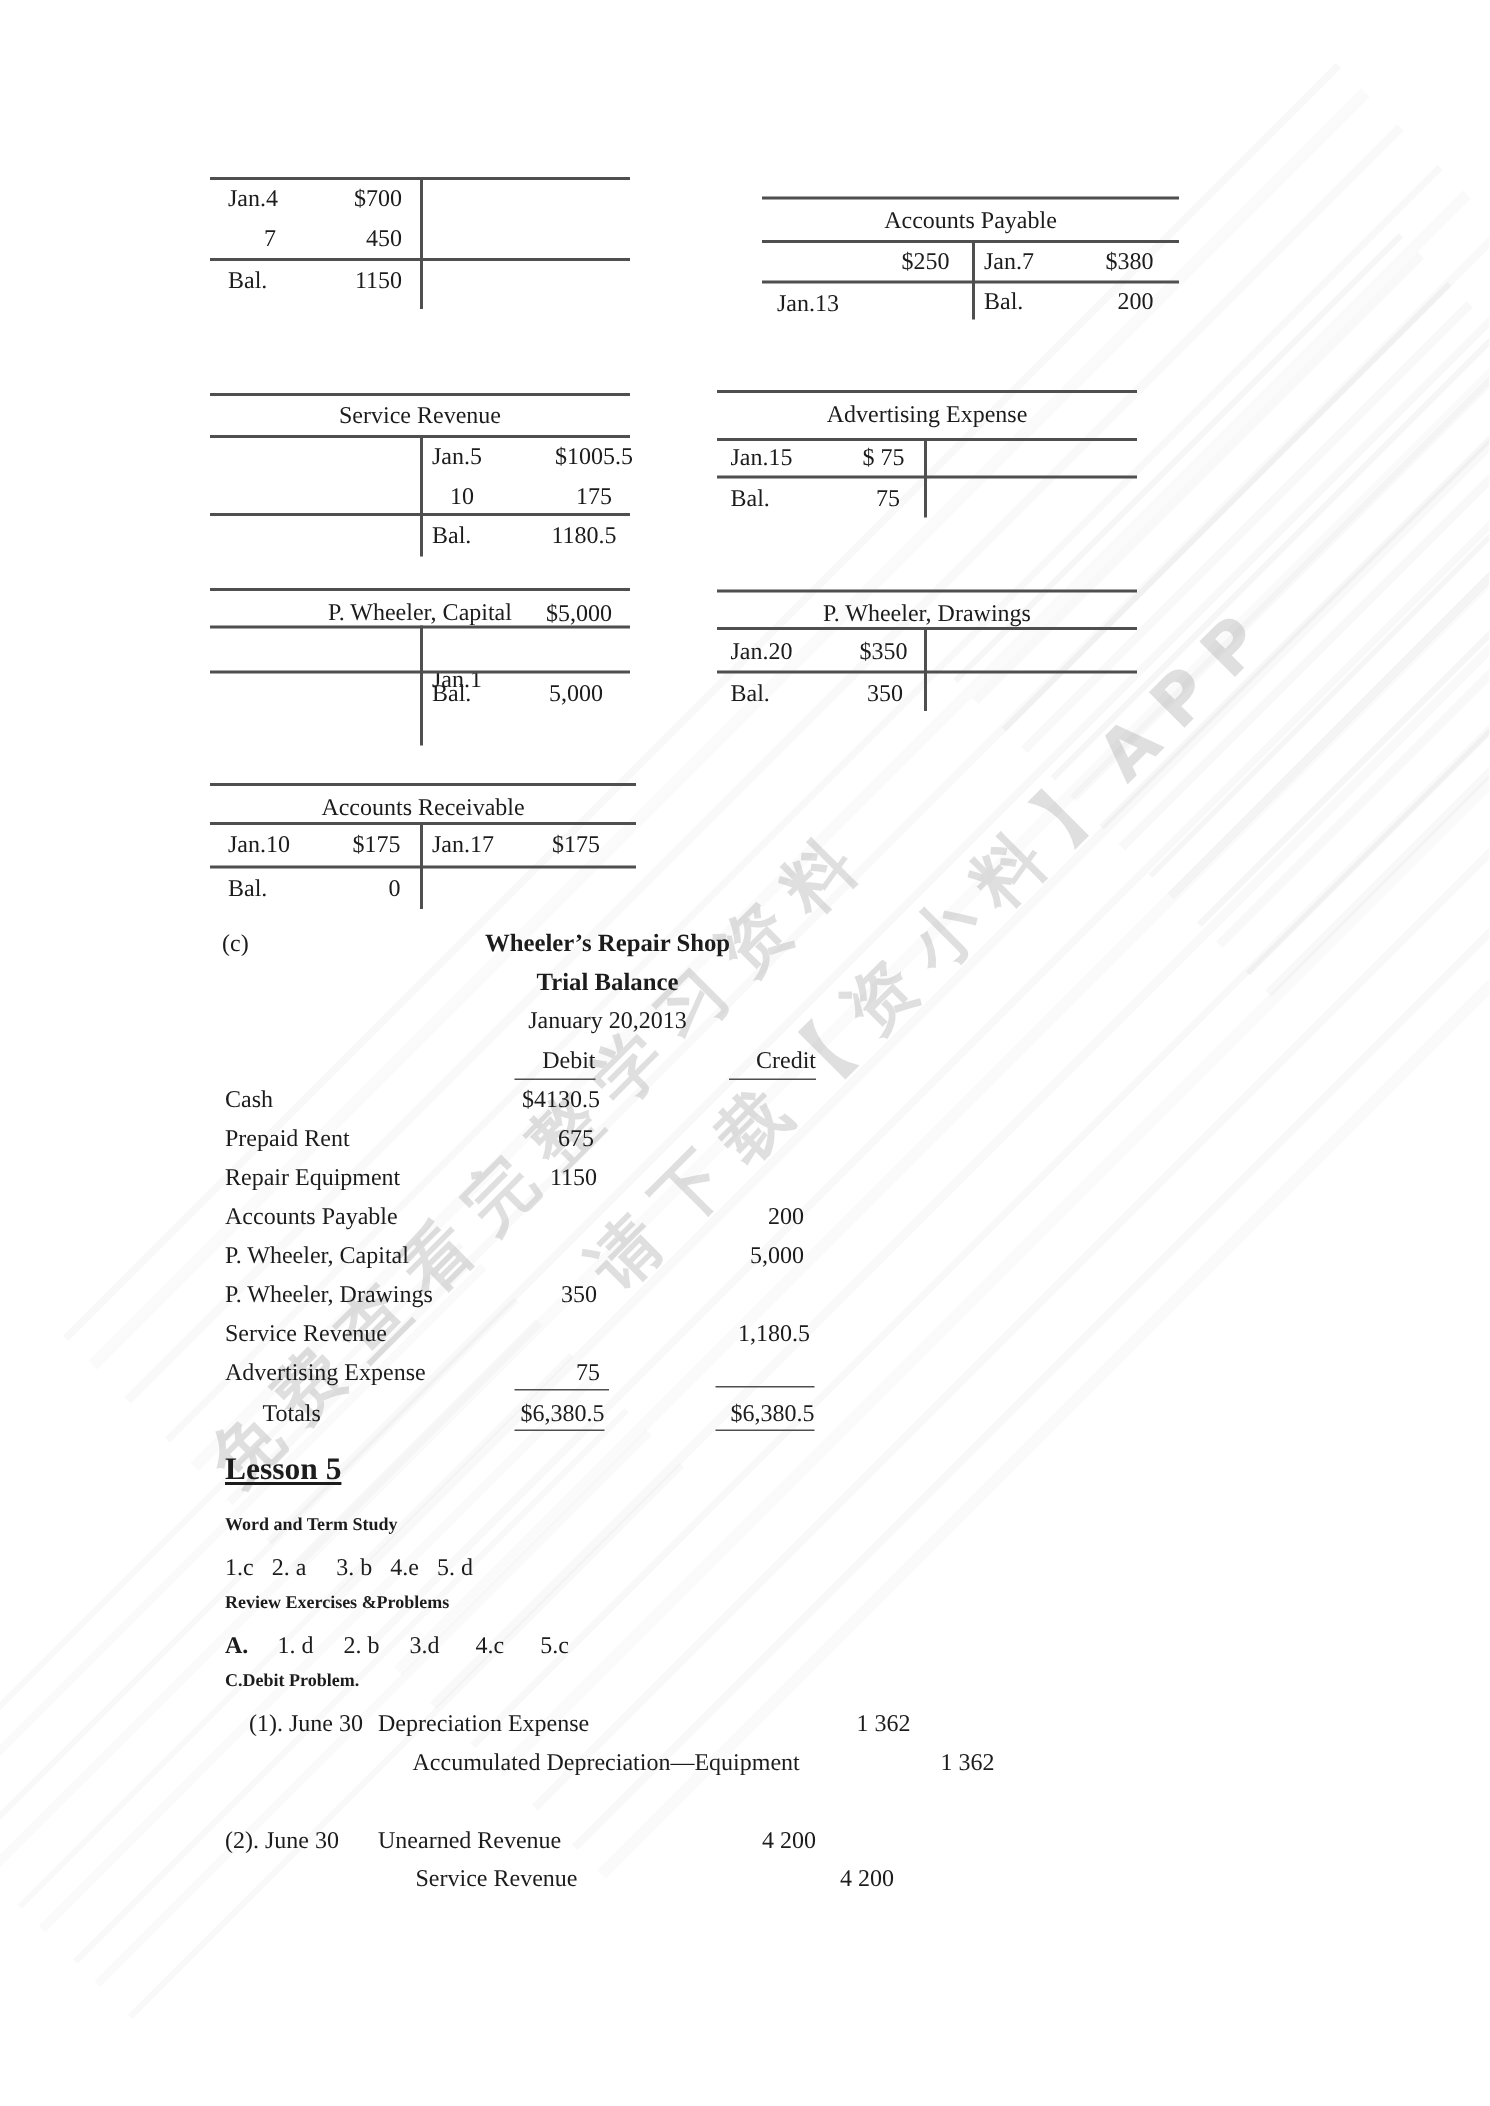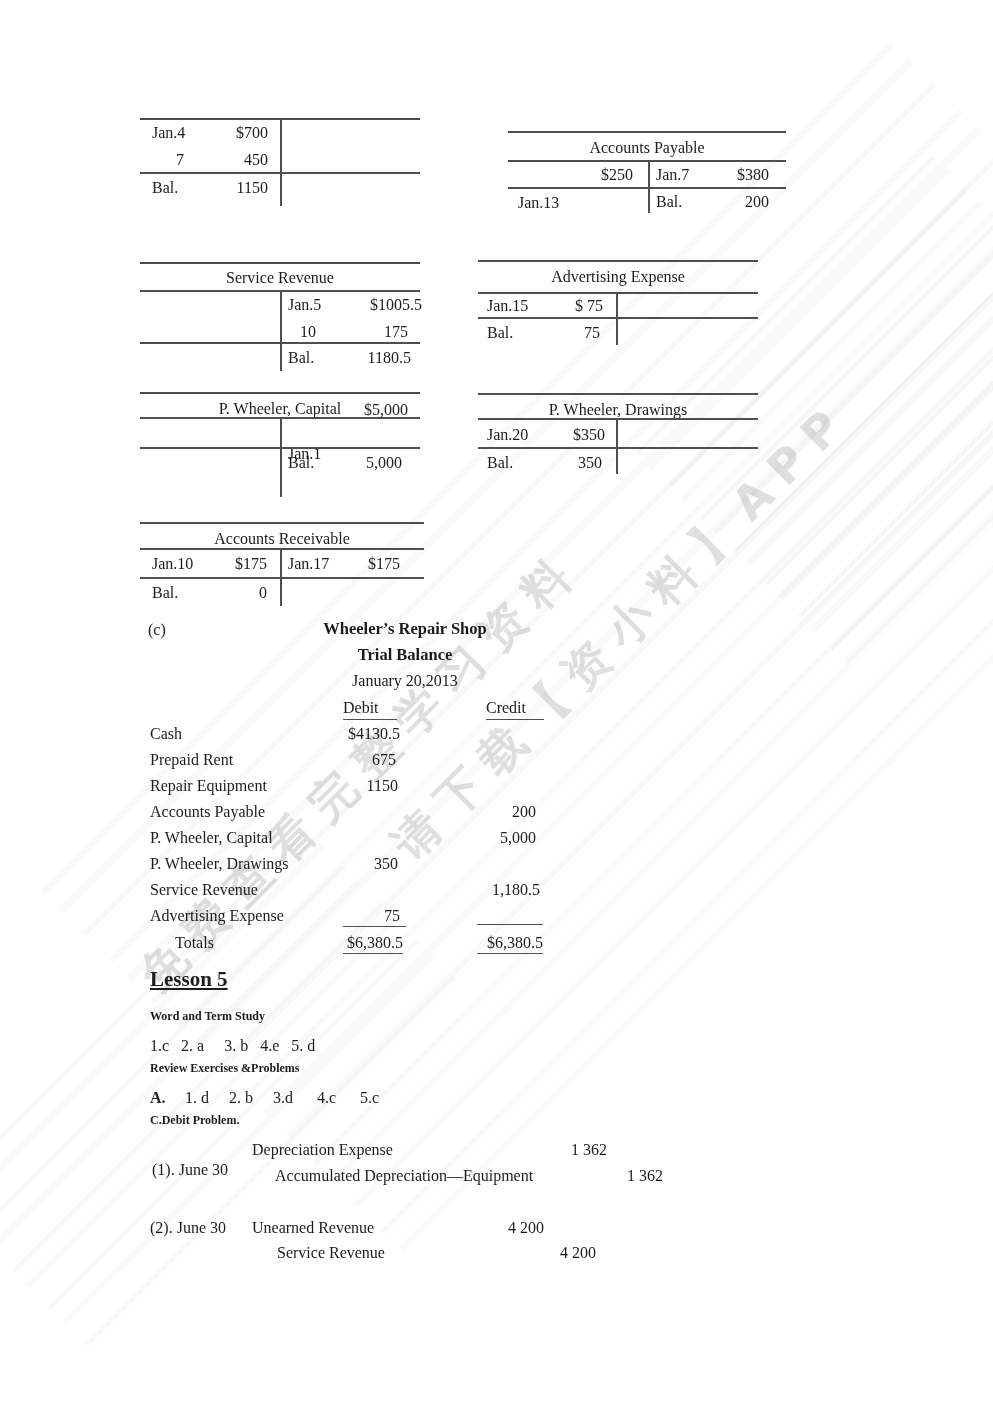--- a/index.html
+++ b/index.html
@@ -1,18 +1,18 @@
 <!DOCTYPE html>
 <html><head>
 <meta charset="utf-8">
 <style>
   html,body{margin:0;padding:0;background:#fff;}
   .page{position:relative;width:993px;height:1404px;background:#ffffff;overflow:hidden;
         font-family:"Liberation Serif",serif;font-size:16px;color:#1c1c1c;}
-  .t{position:absolute;white-space:pre;line-height:1.2;}
+  .t{position:absolute;white-space:pre;line-height:1.2;text-align:right;}
   .amt{position:absolute;text-align:right;white-space:pre;line-height:1.2;}
   .ctr{position:absolute;text-align:center;white-space:pre;line-height:1.2;}
   .b{font-weight:bold;}
   .hl{position:absolute;height:1.5px;background:#4f4f4f;}
   .vl{position:absolute;width:1.5px;background:#4f4f4f;}
   .ul{border-bottom:1.5px solid #4f4f4f;padding-bottom:2px;}
   .ul2{border-bottom:1.2px solid #4f4f4f;padding-bottom:1px;}
   .fs17{font-size:12px;}
   .fs21{font-size:21px;text-decoration:underline;}
   
@@ -177,21 +177,21 @@
 
   <div>
     <span class="t b fs21" style="left:150px;top:967px;">Lesson 5</span>
     <span class="t b fs17" style="left:150px;top:1009px;">Word and Term Study</span>
     <span class="t" style="left:150px;top:1036px;">1.c   2. a     3. b   4.e   5. d</span>
     <span class="t b fs17" style="left:150px;top:1061px;">Review Exercises &amp;Problems</span>
     <span class="t b" style="left:150px;top:1088px;">A.</span>
     <span class="t" style="left:185px;top:1088px;">1. d     2. b     3.d      4.c      5.c</span>
     <span class="t b fs17" style="left:150px;top:1113px;">C.Debit Problem.</span>
 
-    <span class="t" style="left:152px;top:1140px;margin-top:20px;">(1). June 30</span>
+    <span class="t" style="left:166px;top:1140px;">(1). June 30</span>
     <span class="t" style="left:252px;top:1140px;">Depreciation Expense</span>
     <span class="t" style="left:571px;top:1140px;">1 362</span>
     <span class="t" style="left:275px;top:1166px;">Accumulated Depreciation—Equipment</span>
     <span class="t" style="left:627px;top:1166px;">1 362</span>
 
     <span class="t" style="left:150px;top:1218px;">(2). June 30</span>
     <span class="t" style="left:252px;top:1218px;">Unearned Revenue</span>
     <span class="t" style="left:508px;top:1218px;">4 200</span>
     <span class="t" style="left:277px;top:1243px;">Service Revenue</span>
     <span class="t" style="left:560px;top:1243px;">4 200</span>

